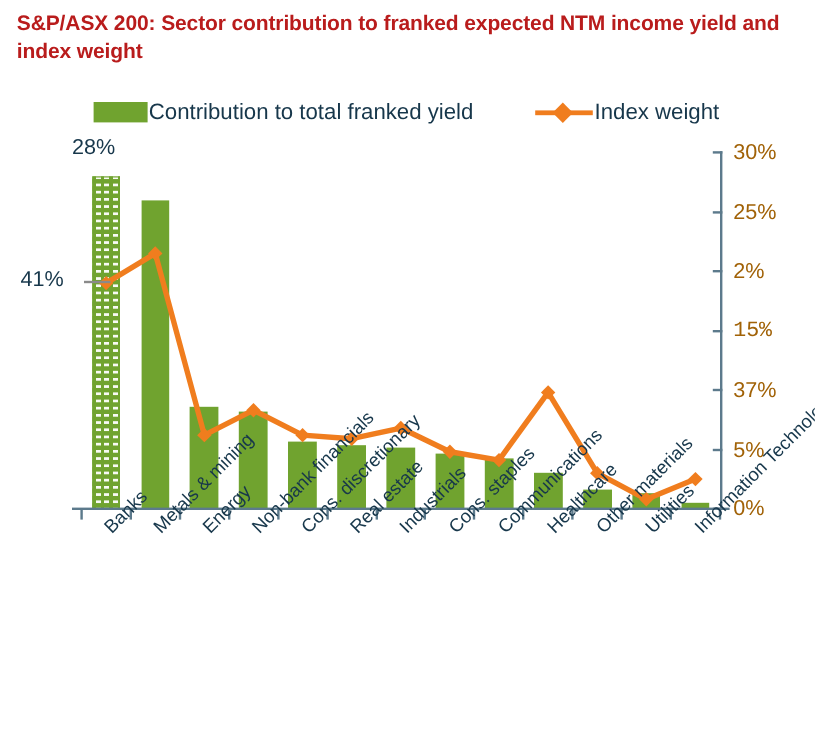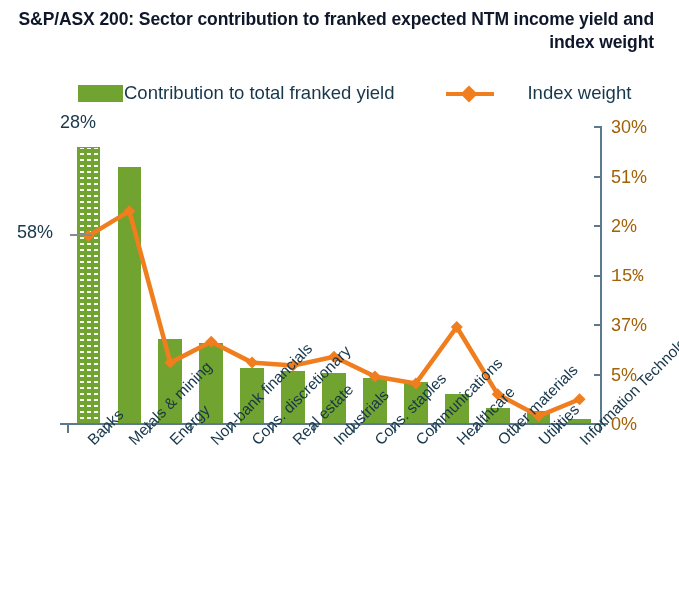--- a/index.html
+++ b/index.html
@@ -13,35 +13,34 @@
   }
   #chart-root{position:absolute;inset:0;}
 
   
   .title{
     position:absolute;
     left:14px; top:8px; width:640px;
     font-size:17.5px;
     font-weight:bold;
     line-height:1.33;
-    color:#0f172a;
+    color:#b91c1c;
     letter-spacing:-0.1px;
-    text-align:right;
   }
 
   
   .legend{
     position:absolute;
     left:78px; top:80px;
     width:540px; height:26px;
     display:flex;
     align-items:center;
   }
   .legend-item{display:flex;align-items:center;}
-  .legend-item.second{margin-left:52px;gap:32px;}
+  .legend-item.second{margin-left:52px;}
   .legend-swatch{
     width:45px;height:17px;
     background:#70A32F;
     display:block;
   }
   .legend-line{
     width:48px;height:17px;
     position:relative;
     display:block;
   }
@@ -214,21 +213,21 @@
       <div class="ytick-label" style="top: 424px;">0%</div>
       <div class="ytick" style="top: 373.5px;"></div>
       <div class="ytick-label" style="top: 374.5px;">5%</div>
       <div class="ytick" style="top: 324px;"></div>
       <div class="ytick-label" style="top: 325px;">37%</div>
       <div class="ytick" style="top: 274.5px;"></div>
       <div class="ytick-label" style="top: 275.5px; font-family: Liberation Mono, monospace;">15%</div>
       <div class="ytick" style="top: 225px;"></div>
       <div class="ytick-label" style="top: 226px;">2%</div>
       <div class="ytick" style="top: 175.5px;"></div>
-      <div class="ytick-label" style="top: 176.5px;">51%</div>
+      <div class="ytick-label" style="top: 176.5px;">25%</div>
       <div class="ytick" style="top: 126px;"></div>
       <div class="ytick-label" style="top: 127px;">30%</div>
     </div>
 
   <div class="x-axis"></div>
   <div id="xticks">
       <div class="xtick" style="left: 67px;"></div>
       <div class="xtick" style="left: 107.923px;"></div>
       <div class="xtick" style="left: 148.846px;"></div>
       <div class="xtick" style="left: 189.769px;"></div>
@@ -254,16 +253,16 @@
       <div class="xlabel" style="left: 330px; top: 436px;">Industrials</div>
       <div class="xlabel" style="left: 370.923px; top: 436px;">Cons. staples</div>
       <div class="xlabel" style="left: 411.846px; top: 436px;">Communications</div>
       <div class="xlabel" style="left: 452.769px; top: 436px;">Healthcare</div>
       <div class="xlabel" style="left: 493.692px; top: 436px;">Other materials</div>
       <div class="xlabel" style="left: 534.615px; top: 436px;">Utilities</div>
       <div class="xlabel" style="left: 575.538px; top: 436px;">Information Technology</div>
     </div>
 
   <div class="callout callout-28">28%</div>
-  <div class="callout callout-19">58%</div>
+  <div class="callout callout-19">41%</div>
   <div class="leader"></div>
 
 </div>
 
 </body></html>

